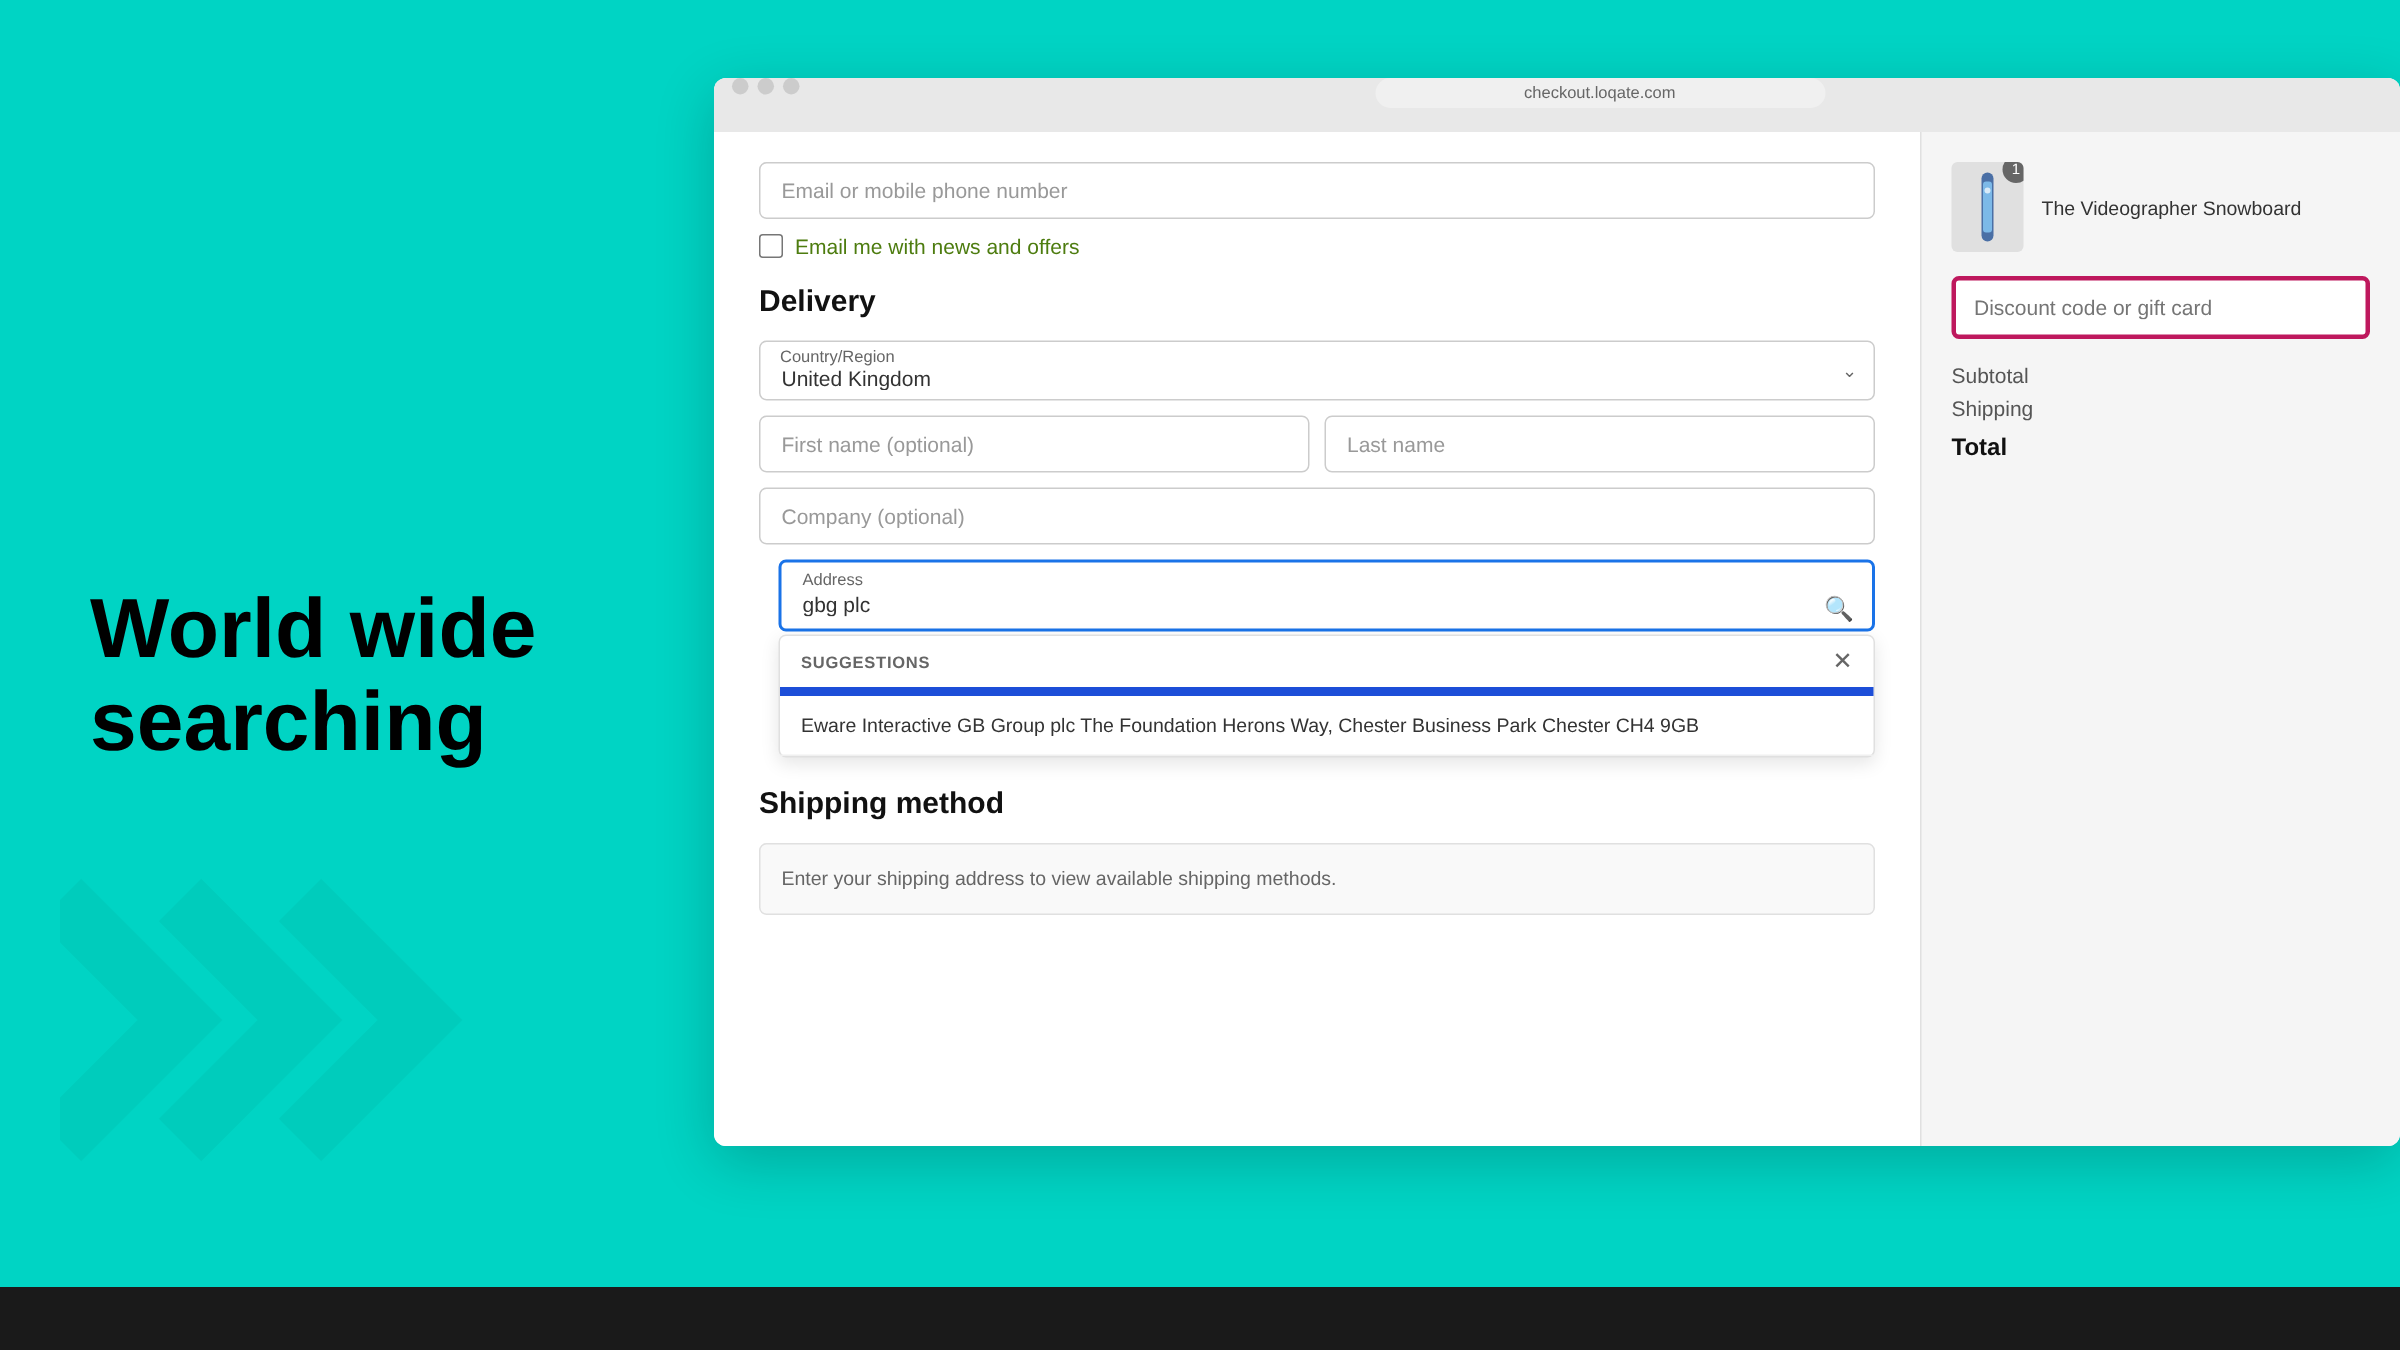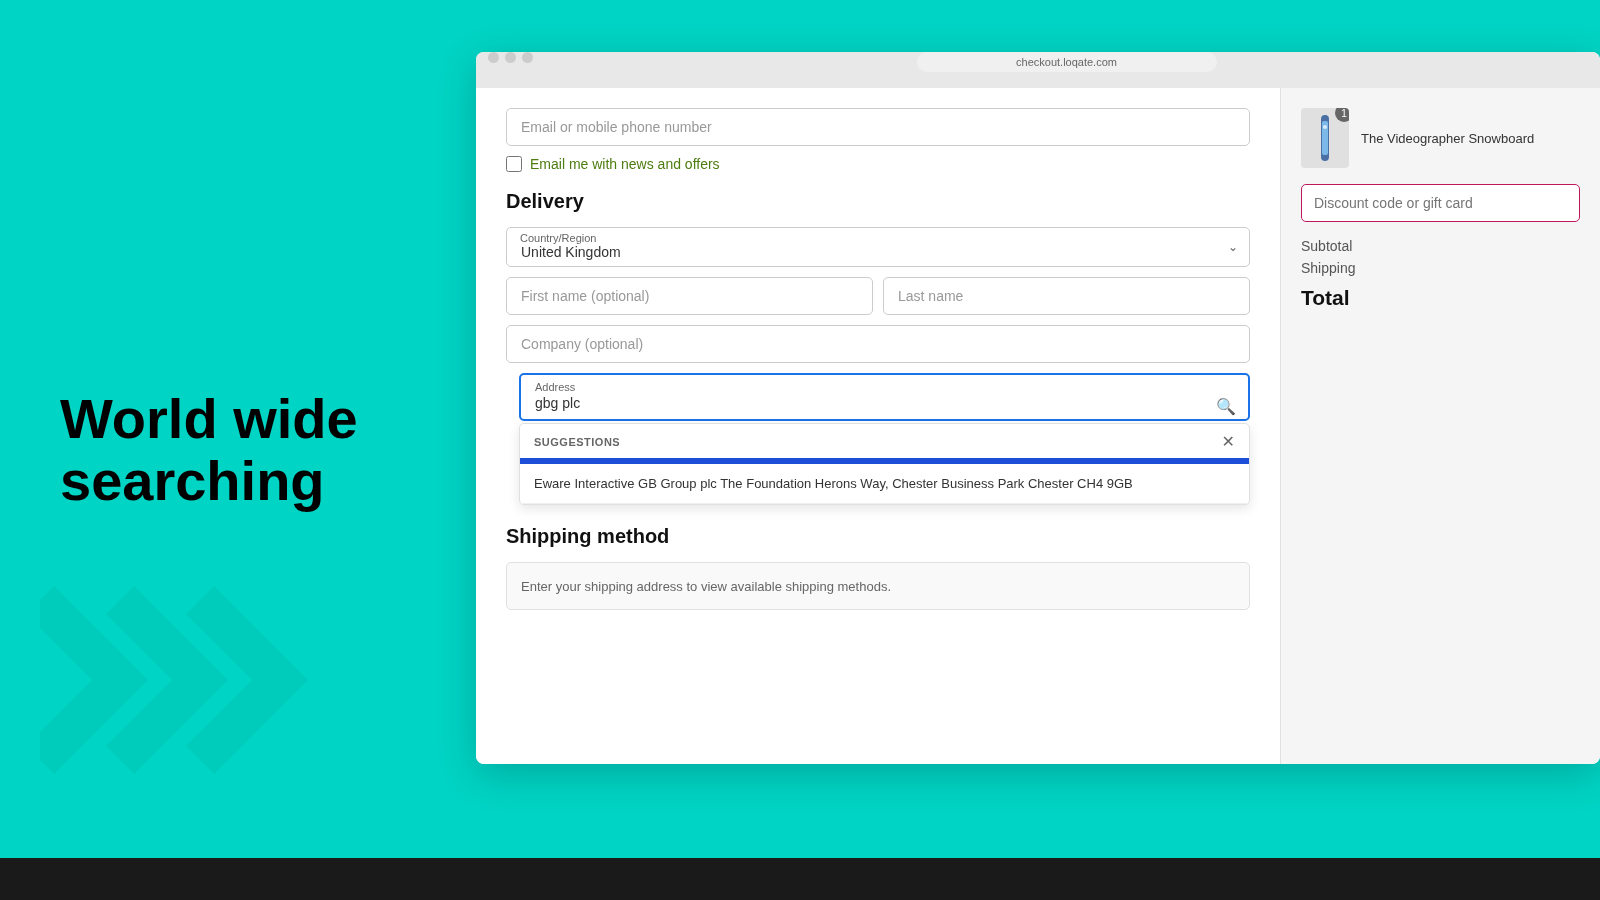--- a/index.html
+++ b/index.html
@@ -359,21 +359,21 @@
     }
 
     .discount-field-wrapper {
       display: flex;
       gap: 8px;
       margin-bottom: 16px;
     }
 
     .discount-input {
       flex: 1;
-      border: 1px solid #be185d;
+      border: 3px solid #be185d;
       border-radius: 5px;
       padding: 10px 12px;
       font-size: 14px;
       color: #999;
       outline: none;
       background: #fff;
     }
 
     .order-totals {
       margin-top: 8px;
@@ -382,21 +382,21 @@
     .total-row {
       display: flex;
       justify-content: space-between;
       font-size: 14px;
       color: #555;
       margin-bottom: 6px;
     }
 
     .total-row.bold {
       font-weight: 700;
-      font-size: 21px;
+      font-size: 16px;
       color: #111;
       margin-top: 10px;
     }
 
     
     .bottom-bar {
       position: absolute;
       bottom: 0;
       left: 0;
       right: 0;

